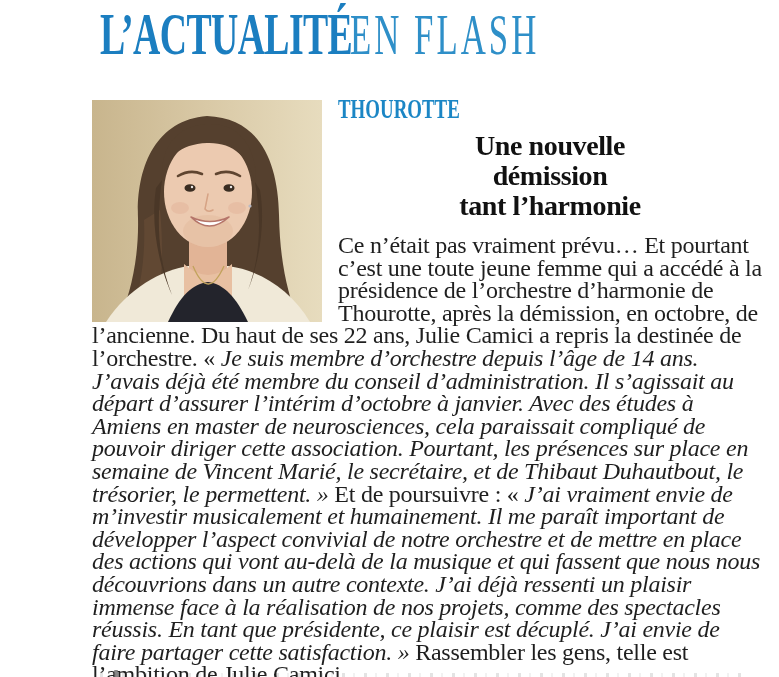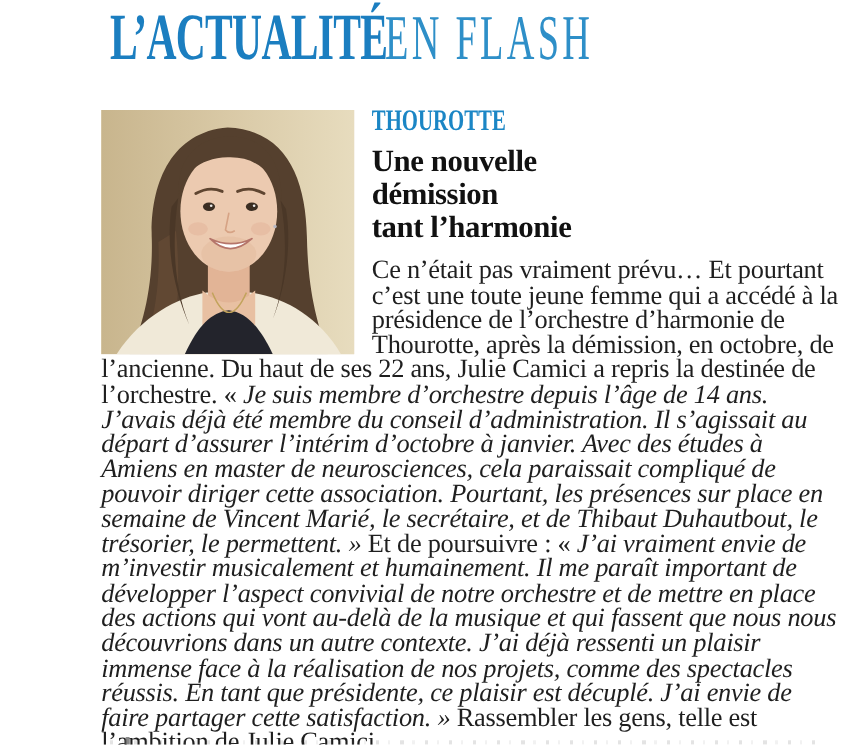--- a/index.html
+++ b/index.html
@@ -55,21 +55,21 @@
     color:var(--kicker-blue);
     transform:scaleX(0.70);transform-origin:left top;
     white-space:nowrap;
   }
   .headline{
     margin-top:9px;margin-bottom:13px;
     font-weight:700;font-size:28px;line-height:30px;
     letter-spacing:-0.4px;
     color:var(--headline-black);
   }
-  .headline span{display:block;}
+  .headline span{display:block;text-align:center;}
   .body{
     font-size:24px;line-height:22.6px;
     letter-spacing:-0.25px;
     color:var(--body-text);
     text-align:left;
   }
   .body .it{font-style:italic;}
   .body .rm{font-style:normal;}
   
   .cut-line{

